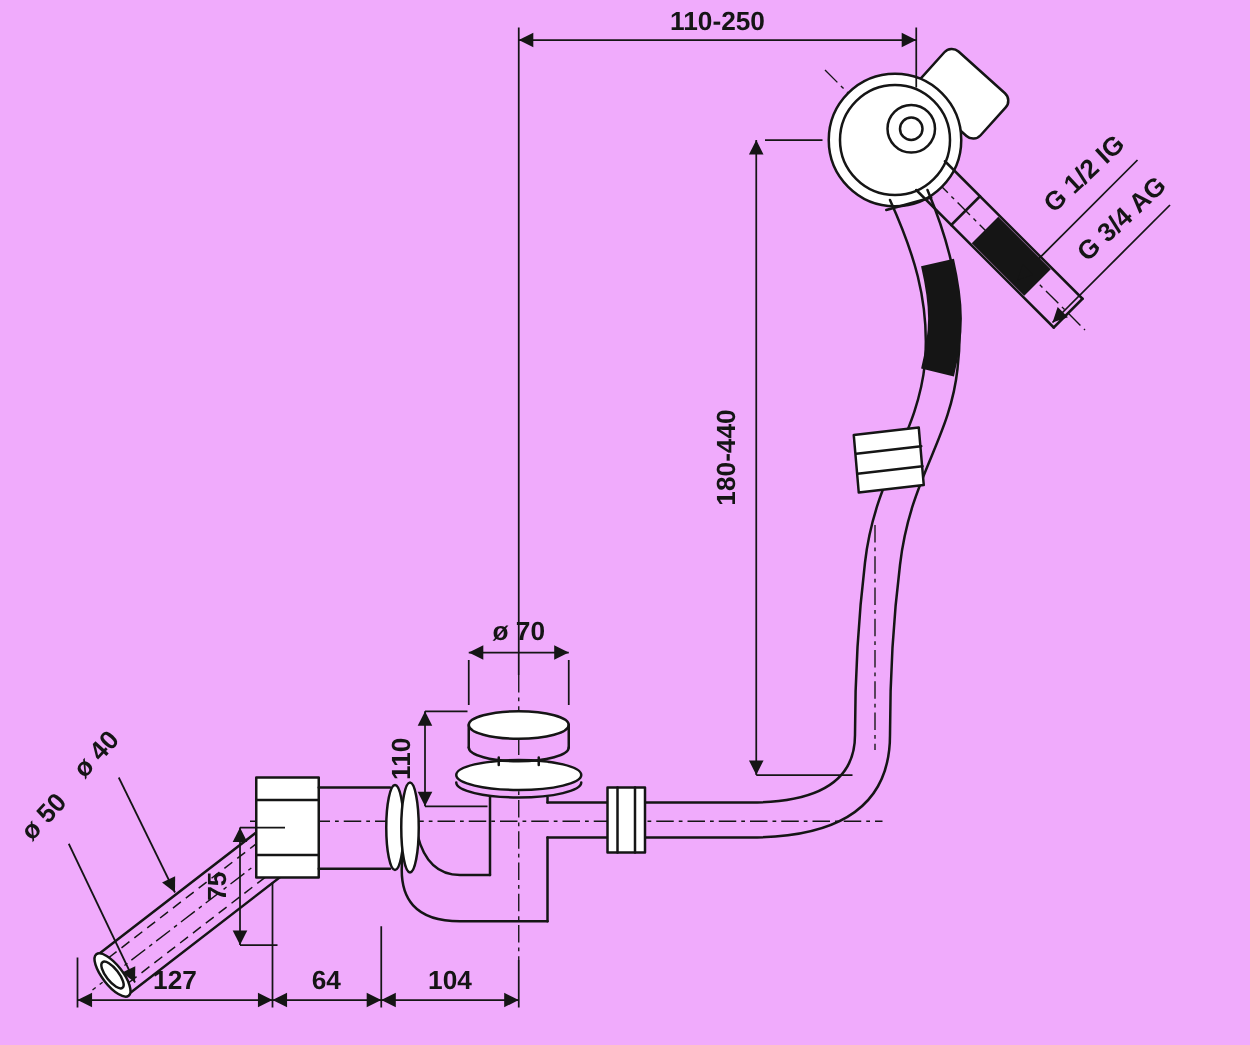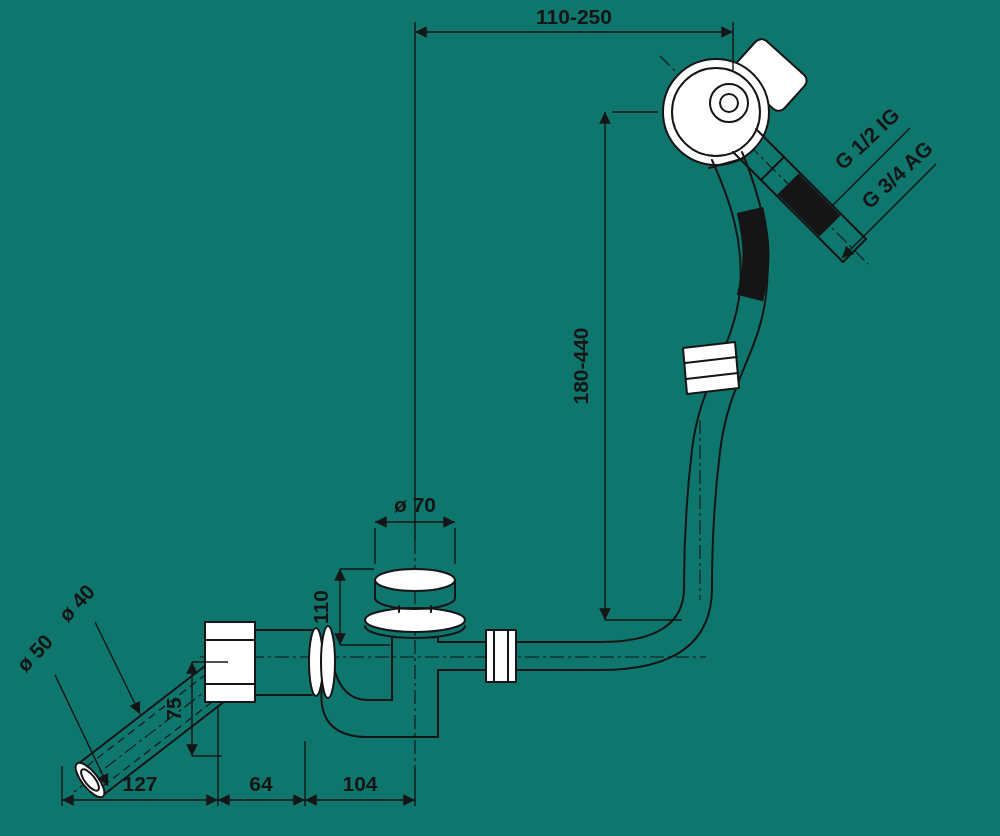--- a/index.html
+++ b/index.html
@@ -1,16 +1,16 @@
 <!DOCTYPE html>
 <html><head>
 <meta charset="utf-8">
 <style>
   html,body{margin:0;padding:0;background:#ffffff;}
-  .stage{position:relative;width:1000px;height:836px;background:#0f766e;overflow:hidden;}
+  .stage{position:relative;width:1000px;height:836px;background:#f0abfc;overflow:hidden;}
   svg{display:block;}
   .ol{fill:none;stroke:#151515;stroke-width:2;stroke-linecap:round;stroke-linejoin:round;}
   .olf{fill:#ffffff;stroke:#151515;stroke-width:2;stroke-linejoin:round;}
   .band{fill:none;stroke:#151515;}
   .dl{fill:none;stroke:#151515;stroke-width:1.4;}
   .cl{fill:none;stroke:#151515;stroke-width:1.1;stroke-dasharray:14 4 3 4;}
   .hid{fill:none;stroke:#151515;stroke-width:1.2;stroke-dasharray:8 5;}
   text{font-family:"Liberation Sans",sans-serif;font-size:21px;font-weight:700;fill:#151515;}
 </style>
 </head>

